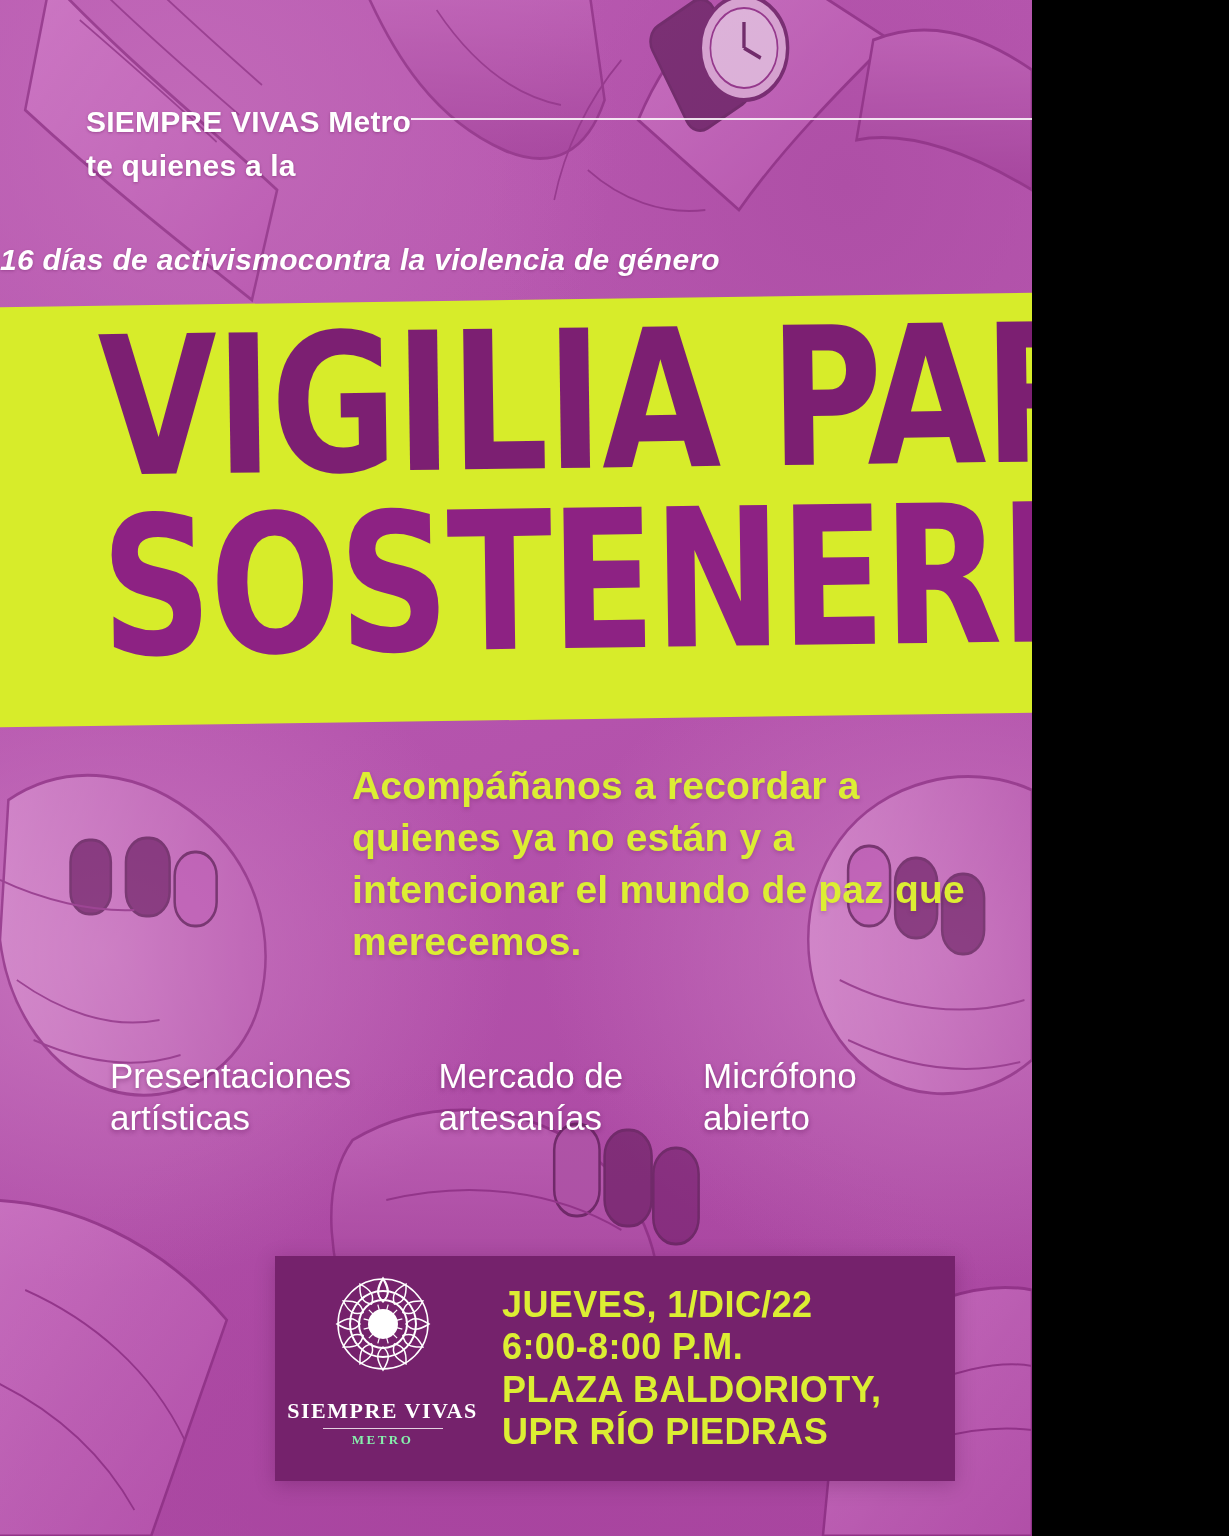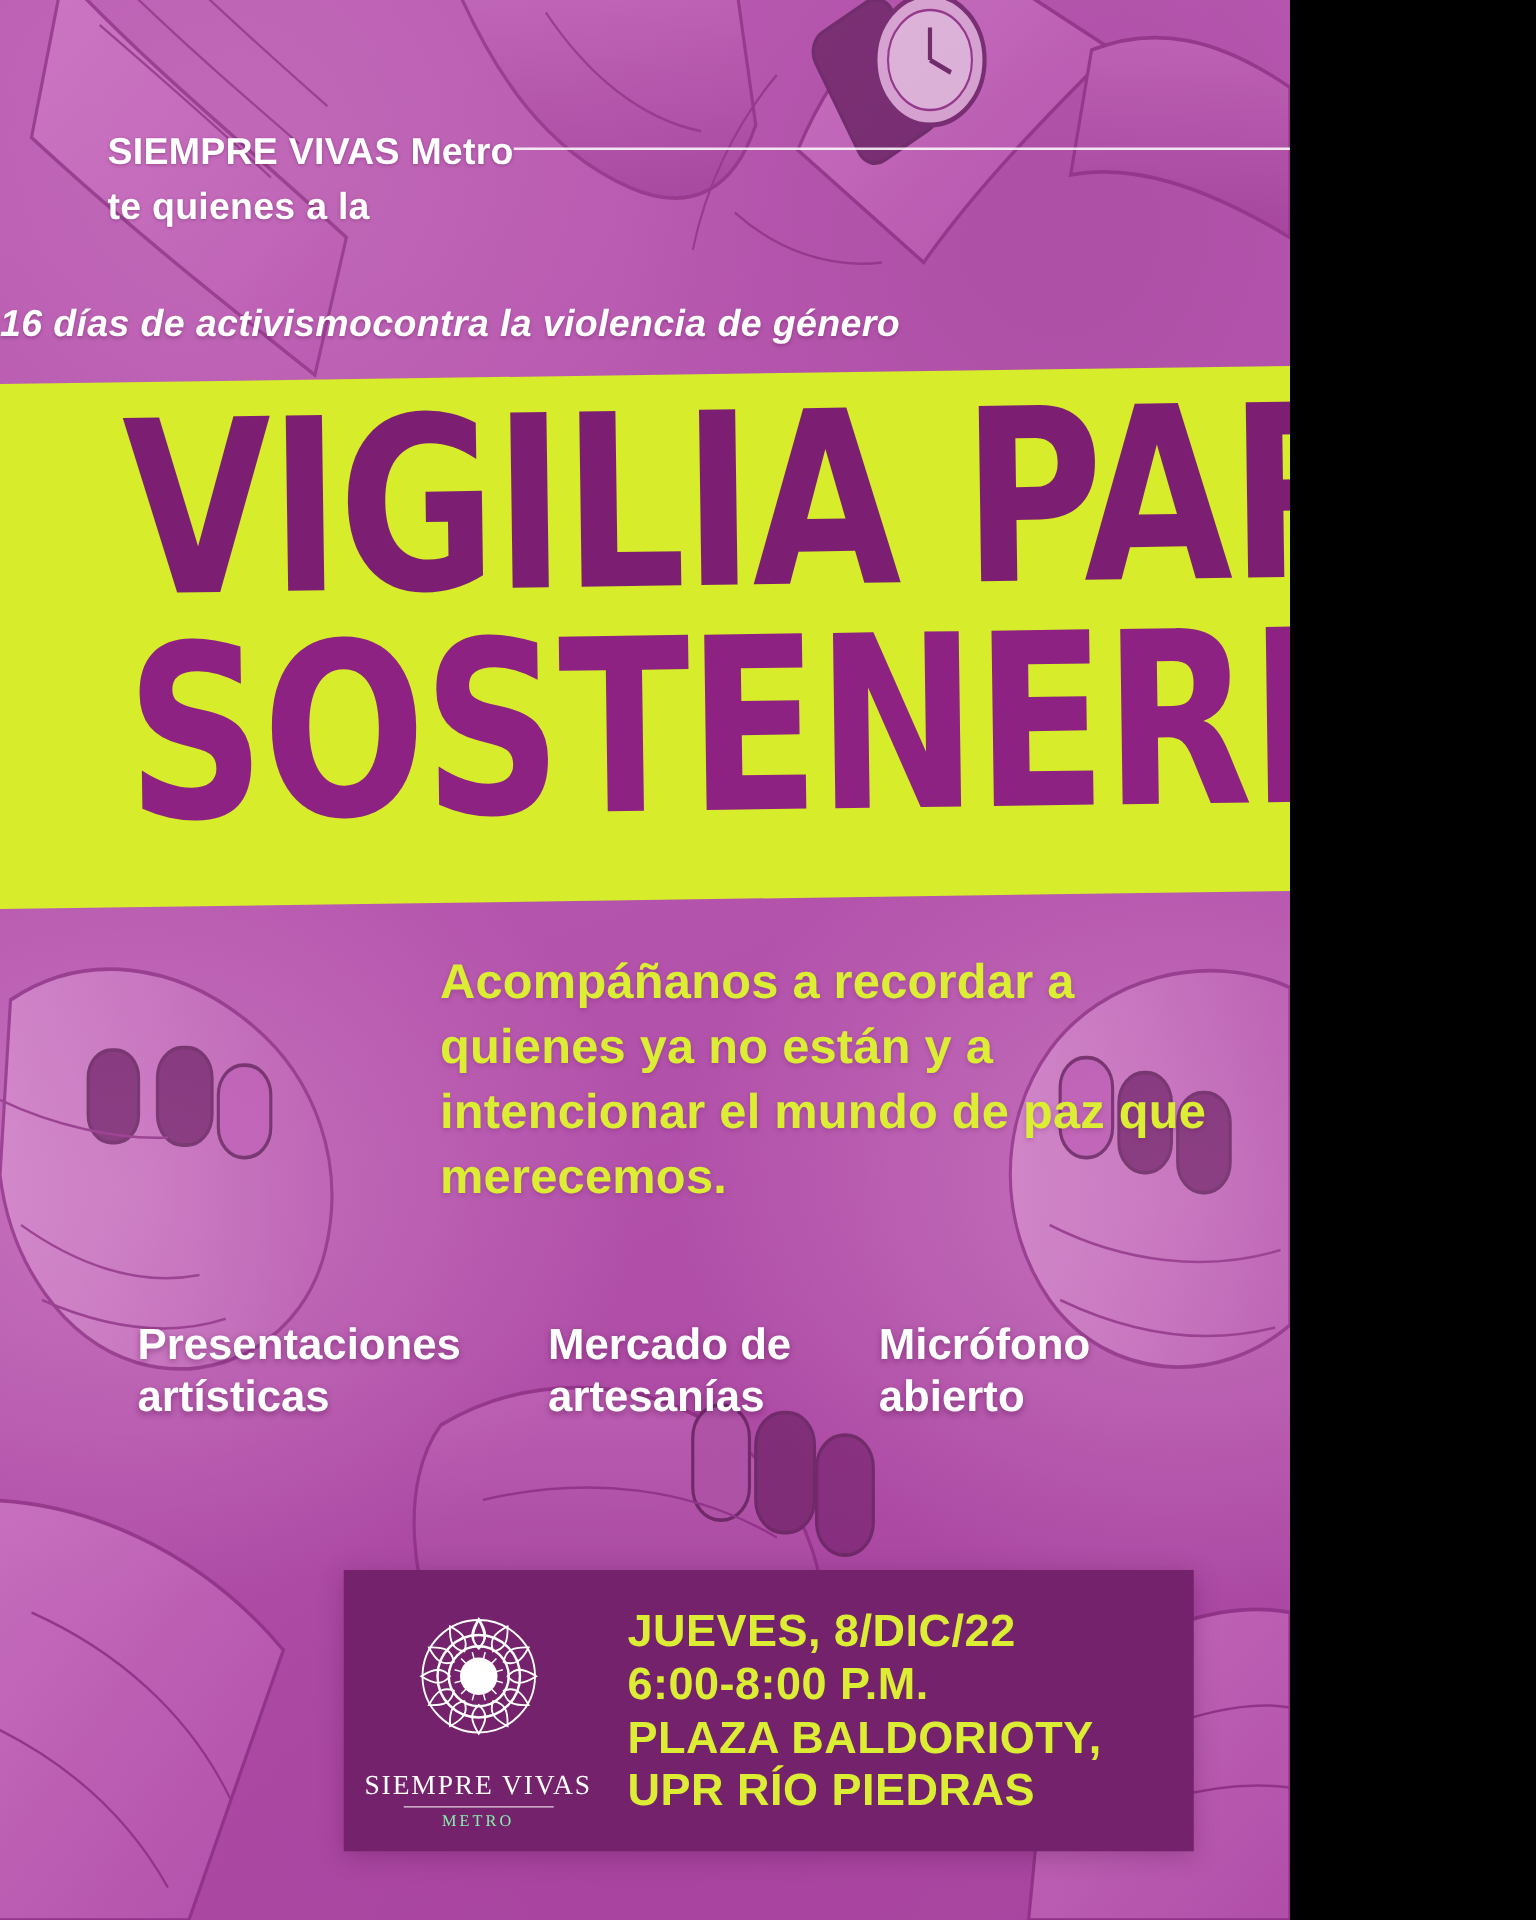--- a/index.html
+++ b/index.html
@@ -123,21 +123,21 @@
     position: absolute;
     left: 110px;
     right: 110px;
     top: 1055px;
     display: flex;
     justify-content: space-between;
     z-index: 5;
   }
   .feature {
     color: #ffffff;
-    font-weight: bold;
+    font-weight: normal;
     font-size: 35px;
     line-height: 1.2;
     text-shadow: 0 2px 5px rgba(85,10,75,.45);
     white-space: pre-line;
   }
   .feature.f1 { width: 360px; }
   .feature.f2 { width: 290px; }
   .feature.f3 { width: 240px; }
 
   
@@ -153,22 +153,22 @@
     z-index: 6;
     box-shadow: 0 4px 18px rgba(60,5,55,.25);
   }
   .logo {
     width: 215px;
     min-width: 215px;
     height: 100%;
     display: flex;
     flex-direction: column;
     align-items: center;
-    justify-content: center;
     padding-top: 6px;
+    font-weight: bold;
   }
   .logo svg { display: block; }
   .logo-name {
     color: #ffffff;
     font-family: "Liberation Serif", serif;
     font-size: 22px;
     letter-spacing: 1.5px;
     margin-top: 6px;
   }
   .logo-sub {
@@ -338,20 +338,20 @@
             </g>
           </g>
         </svg>
       </span>
       <div class="logo-name">SIEMPRE VIVAS</div>
       <div class="logo-rule"></div>
       <div class="logo-sub">METRO</div>
     </div>
 
     <div class="details">
-      <div>JUEVES, 8/DIC/22</div>
+      <div>JUEVES, 1/DIC/22</div>
       <div>6:00-8:00 P.M.</div>
       <div>PLAZA BALDORIOTY,</div>
       <div>UPR RÍO PIEDRAS</div>
     </div>
   </div>
 
 </div>
 
 </body></html>

